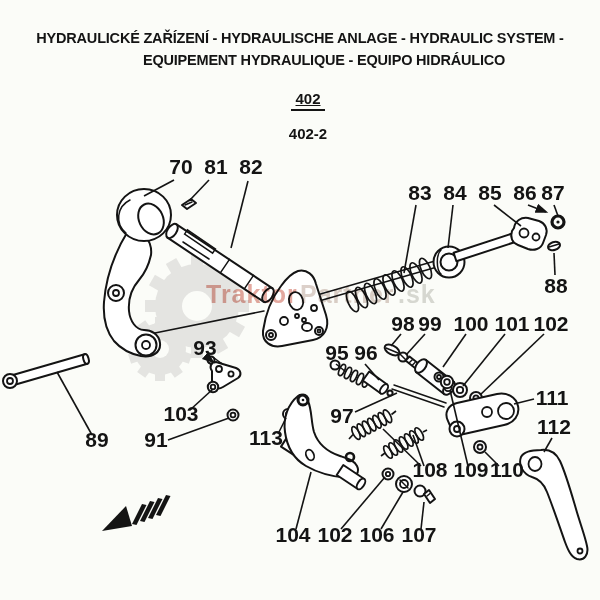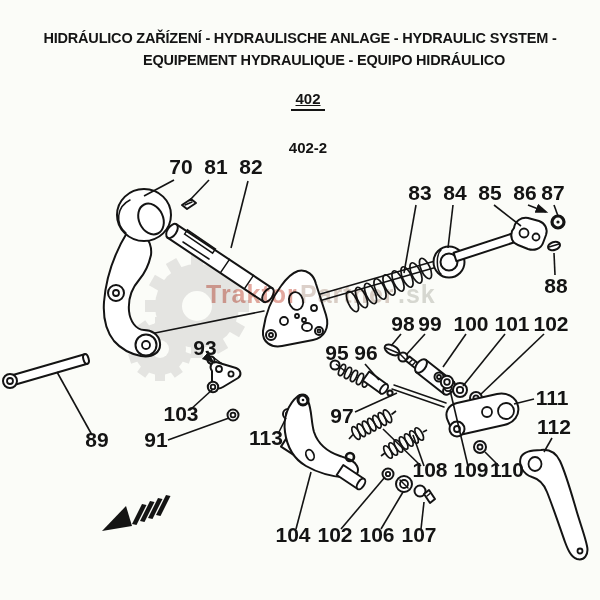--- a/index.html
+++ b/index.html
@@ -13,40 +13,40 @@
   html,body{margin:0;padding:0;}
   body{width:600px;height:600px;font-family:"Liberation Sans",sans-serif;}
   .stage{position:relative;width:600px;height:600px;background:var(--background);overflow:hidden;}
   .title-line{position:absolute;left:0;width:600px;text-align:center;color:var(--ink);
     font-weight:bold;font-size:14.5px;letter-spacing:-0.2px;white-space:nowrap;}
   .title-1{top:30px;}
   .title-2{top:52px;margin-left:24px;}
   .page-ref{position:absolute;top:90px;left:275px;width:66px;text-align:center;color:var(--ink);
     font-weight:bold;font-size:15px;}
   .page-ref .num{display:inline-block;border-bottom:2px solid var(--ink);padding:0 4px 2px 4px;text-decoration:underline;}
-  .page-ref .den{display:block;padding-top:2px;margin-top:26px;}
+  .page-ref .den{display:block;padding-top:14px;}
   svg{position:absolute;top:0;left:0;}
   .ln{stroke:var(--ink);stroke-width:2;fill:#fff;stroke-linejoin:round;stroke-linecap:round;}
   .ln-thin{stroke:var(--ink);stroke-width:1.5;fill:none;stroke-linecap:round;}
   .coil{stroke:var(--ink);stroke-width:1.7;fill:none;}
   .hole{stroke:var(--ink);stroke-width:1.8;fill:none;}
   .solid{fill:var(--ink);stroke:none;}
   .leader{stroke:var(--ink);stroke-width:1.6;fill:none;}
   .part-num{font-family:"Liberation Sans",sans-serif;font-weight:bold;font-size:21px;
     fill:var(--ink);text-anchor:middle;}
   .wm-text{font-family:"Liberation Sans",sans-serif;font-weight:bold;font-size:25px;
     opacity:.65;mix-blend-mode:multiply;letter-spacing:1px;}
   .gear{fill:var(--gear);stroke:none;}
 </style>
 </head>
 <body>
 
 <div class="stage">
 
-  <div class="title-line title-1">HIDRÁULICO ZAŘÍZENÍ - HYDRAULISCHE ANLAGE - HYDRAULIC SYSTEM -</div>
+  <div class="title-line title-1">HYDRAULICKÉ ZAŘÍZENÍ - HYDRAULISCHE ANLAGE - HYDRAULIC SYSTEM -</div>
   <div class="title-line title-2">EQUIPEMENT HYDRAULIQUE - EQUIPO HIDRÁULICO</div>
   <div class="page-ref">
     <span class="num">402</span>
     <span class="den">402-2</span>
   </div>
 
   <svg width="600" height="600" viewBox="0 0 600 600">
     <defs>
       <marker id="ah" markerWidth="9" markerHeight="8" refX="6.5" refY="3" orient="auto">
         <path d="M0,0 L8,3 L0,6 Z" fill="var(--ink)"></path>

